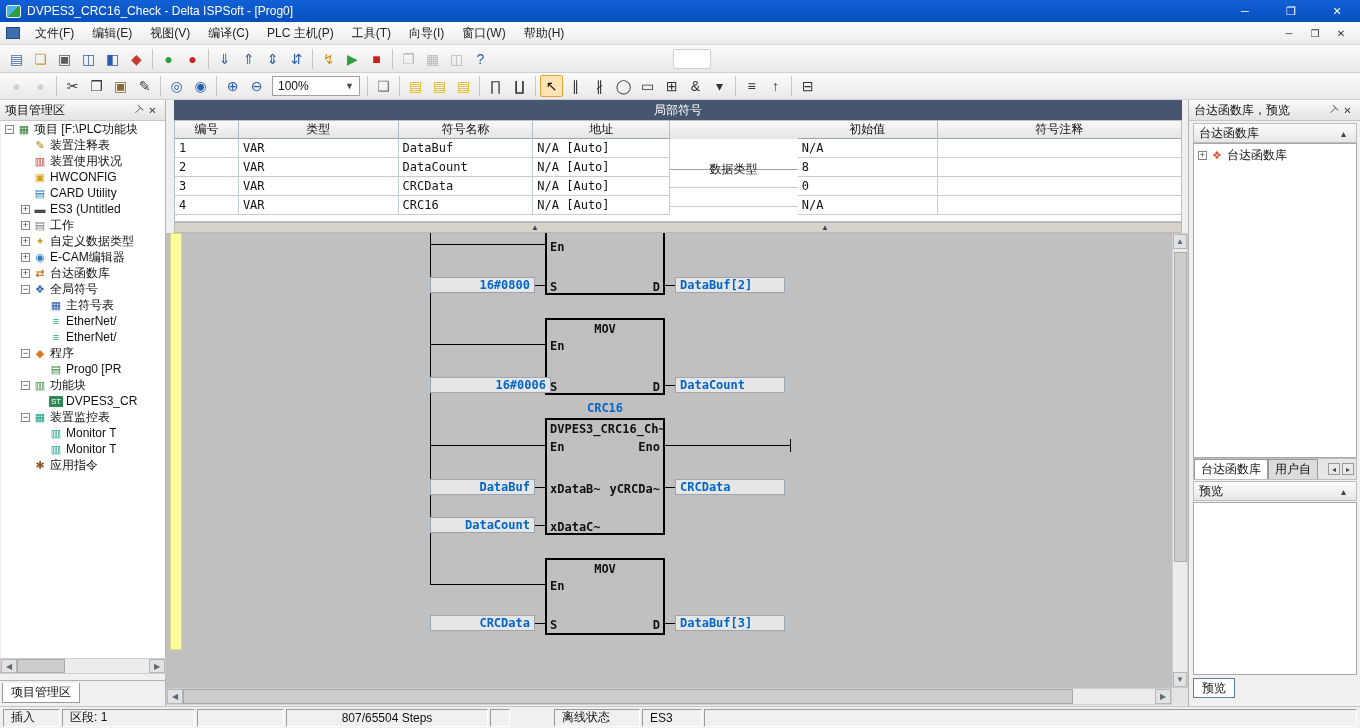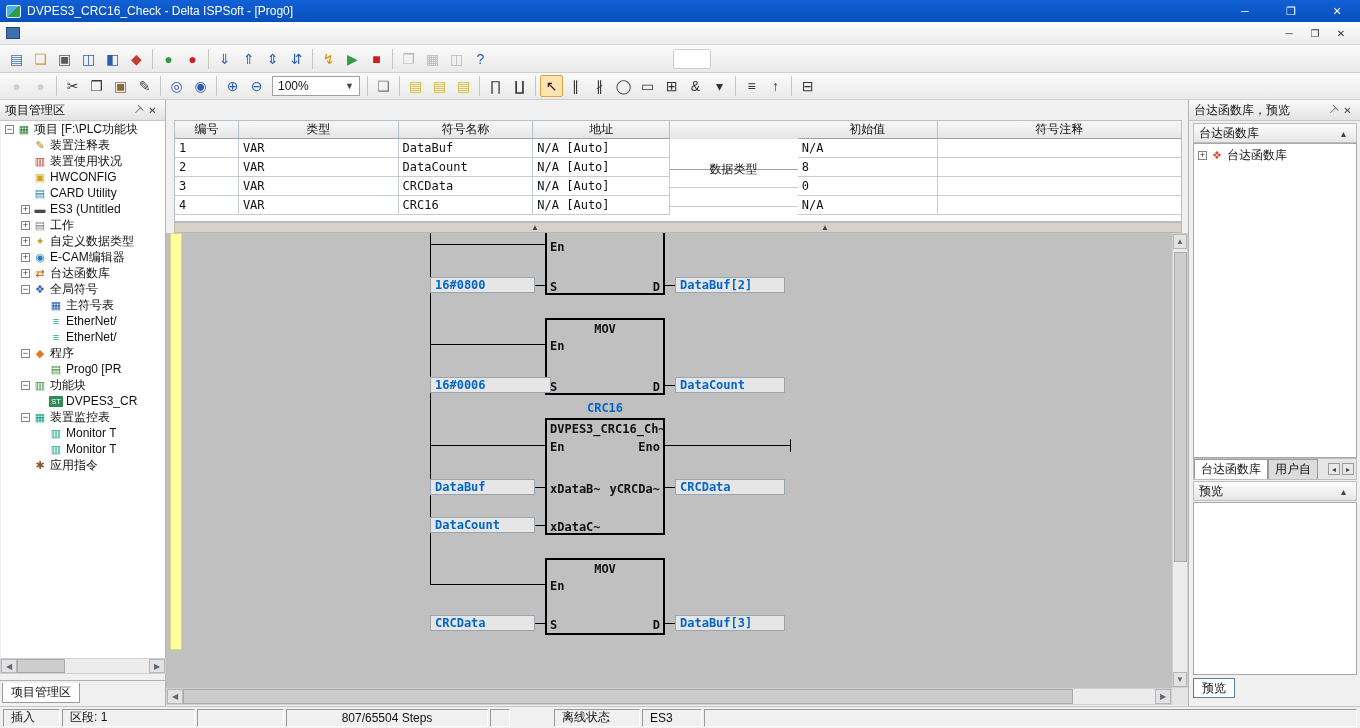--- a/index.html
+++ b/index.html
@@ -98,21 +98,21 @@
   .net-margin { position:absolute; left:4px; top:0; width:12px; height:417px; background:#ffff9e;
     border:1px solid #d8d87e; }
   .wire { position:absolute; background:#000; }
   .fb { position:absolute; width:120px; border:2px solid #000; }
   .fb-title { position:absolute; top:2px; left:0; width:100%; text-align:center; font-size:12px; }
   .fb-title.left { text-align:left; padding-left:3px; }
   .pin { position:absolute; font-size:12px; }
   .pin.pr { text-align:right; }
   .opbox { position:absolute; height:16px; border:1px solid #9aa5b0; background:#e6e6e6;
     color:#0066cc; font-size:12px; line-height:14px; padding:0 4px; white-space:nowrap; }
-  .opbox.in { text-align:left; }
+  .opbox.in { text-align:right; }
   .inst-label { position:absolute; color:#0066cc; font-size:12px; text-align:center; }
 
   .vscroll { position:absolute; left:1172px; top:233px; width:16px; height:455px; background:#ececec;
     border:1px solid #cfcfcf; }
   .vscroll .sc-btn { width:14px; height:15px; }
   .vthumb { position:absolute; left:1px; width:13px; background:#cdcdcd; border:1px solid #aaa; }
   .main-hscroll { position:absolute; left:166px; top:688px; width:1006px; height:17px; }
   .sb-corner { position:absolute; left:1172px; top:688px; width:16px; height:17px; background:#e4e4e4; }
 
   
@@ -155,20 +155,31 @@
     <span class="title">DVPES3_CRC16_Check - Delta ISPSoft - [Prog0]</span>
     <div class="winbtns">
       <div class="winbtn">─</div>
       <div class="winbtn">❐</div>
       <div class="winbtn">✕</div>
     </div>
   </div>
 
   <div class="menubar">
     <div class="mdi-icon"></div>
+    <div id="menu-items">
+        <div class="menu-item">文件(F)</div>
+        <div class="menu-item">编辑(E)</div>
+        <div class="menu-item">视图(V)</div>
+        <div class="menu-item">编译(C)</div>
+        <div class="menu-item">PLC 主机(P)</div>
+        <div class="menu-item">工具(T)</div>
+        <div class="menu-item">向导(I)</div>
+        <div class="menu-item">窗口(W)</div>
+        <div class="menu-item">帮助(H)</div>
+      </div>
     <div class="mdi-btns">
       <div class="mdi-btn">─</div>
       <div class="mdi-btn">❐</div>
       <div class="mdi-btn">✕</div>
     </div>
   </div>
 
   <div id="tb1" class="toolbar">
     <div id="tb1-icons" style="display:flex;align-items:center;gap:1px">
         <div class="tb-icon" style="color: rgb(63, 111, 174);">▤</div>
@@ -368,20 +379,21 @@
       <div class="sc-btn">◀</div>
       <div class="sc-thumb" style="width:48px"></div>
       <div class="sc-track"></div>
       <div class="sc-btn">▶</div>
     </div>
     <div class="panel-tabstrip">
       <div class="panel-tab">项目管理区</div>
     </div>
   </div>
 
+  <div class="ls-header">局部符号</div>
   <div class="ls-table">
     <div id="ls-head" class="ls-head">
         <div class="ls-th c0">编号</div>
         <div class="ls-th c1">类型</div>
         <div class="ls-th c2">符号名称</div>
         <div class="ls-th c3">地址</div>
         <div class="ls-th c4">数据类型</div>
         <div class="ls-th c5">初始值</div>
         <div class="ls-th c6">符号注释</div>
       </div>

